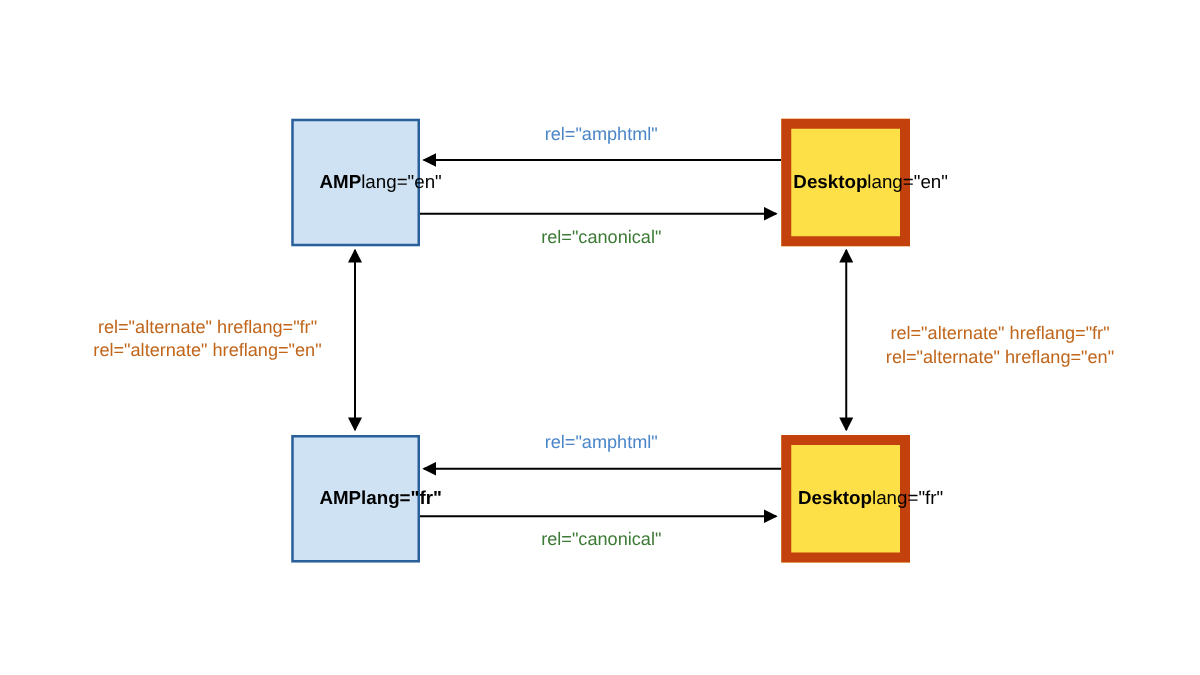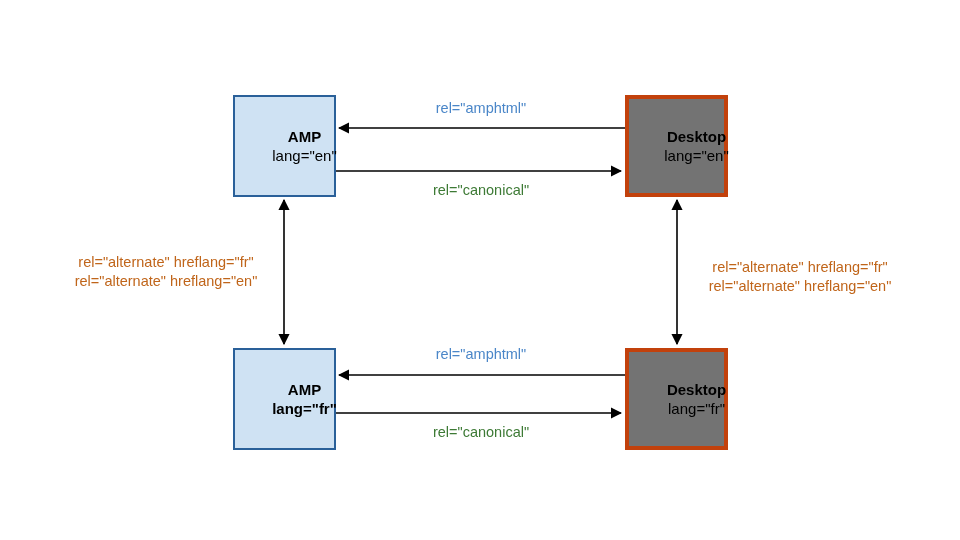--- a/index.html
+++ b/index.html
@@ -23,36 +23,36 @@
     left: 0;
     top: 0;
     width: 960px;
     height: 540px;
   }
 
   .node {
     position: absolute;
     box-sizing: border-box;
     display: flex;
-    flex-direction: column;
+    flex-direction: row;
     align-items: center;
     justify-content: center;
     text-align: center;
     line-height: 1.28;
     font-size: 15px;
     color: #000000;
     padding-left: 40px;
   }
   .node.amp {
     background: #cfe2f3;
     border: 2px solid #2a6099;
   }
   .node.desktop {
-    background: #737373;
-    border: 4px solid #c2410c;
+    background: #fde047;
+    border: 8px solid #c2410c;
   }
   .node .title {
     font-weight: bold;
     white-space: nowrap;
   }
   .node .sub {
     white-space: nowrap;
   }
   .node .sub.bold {
     font-weight: bold;

